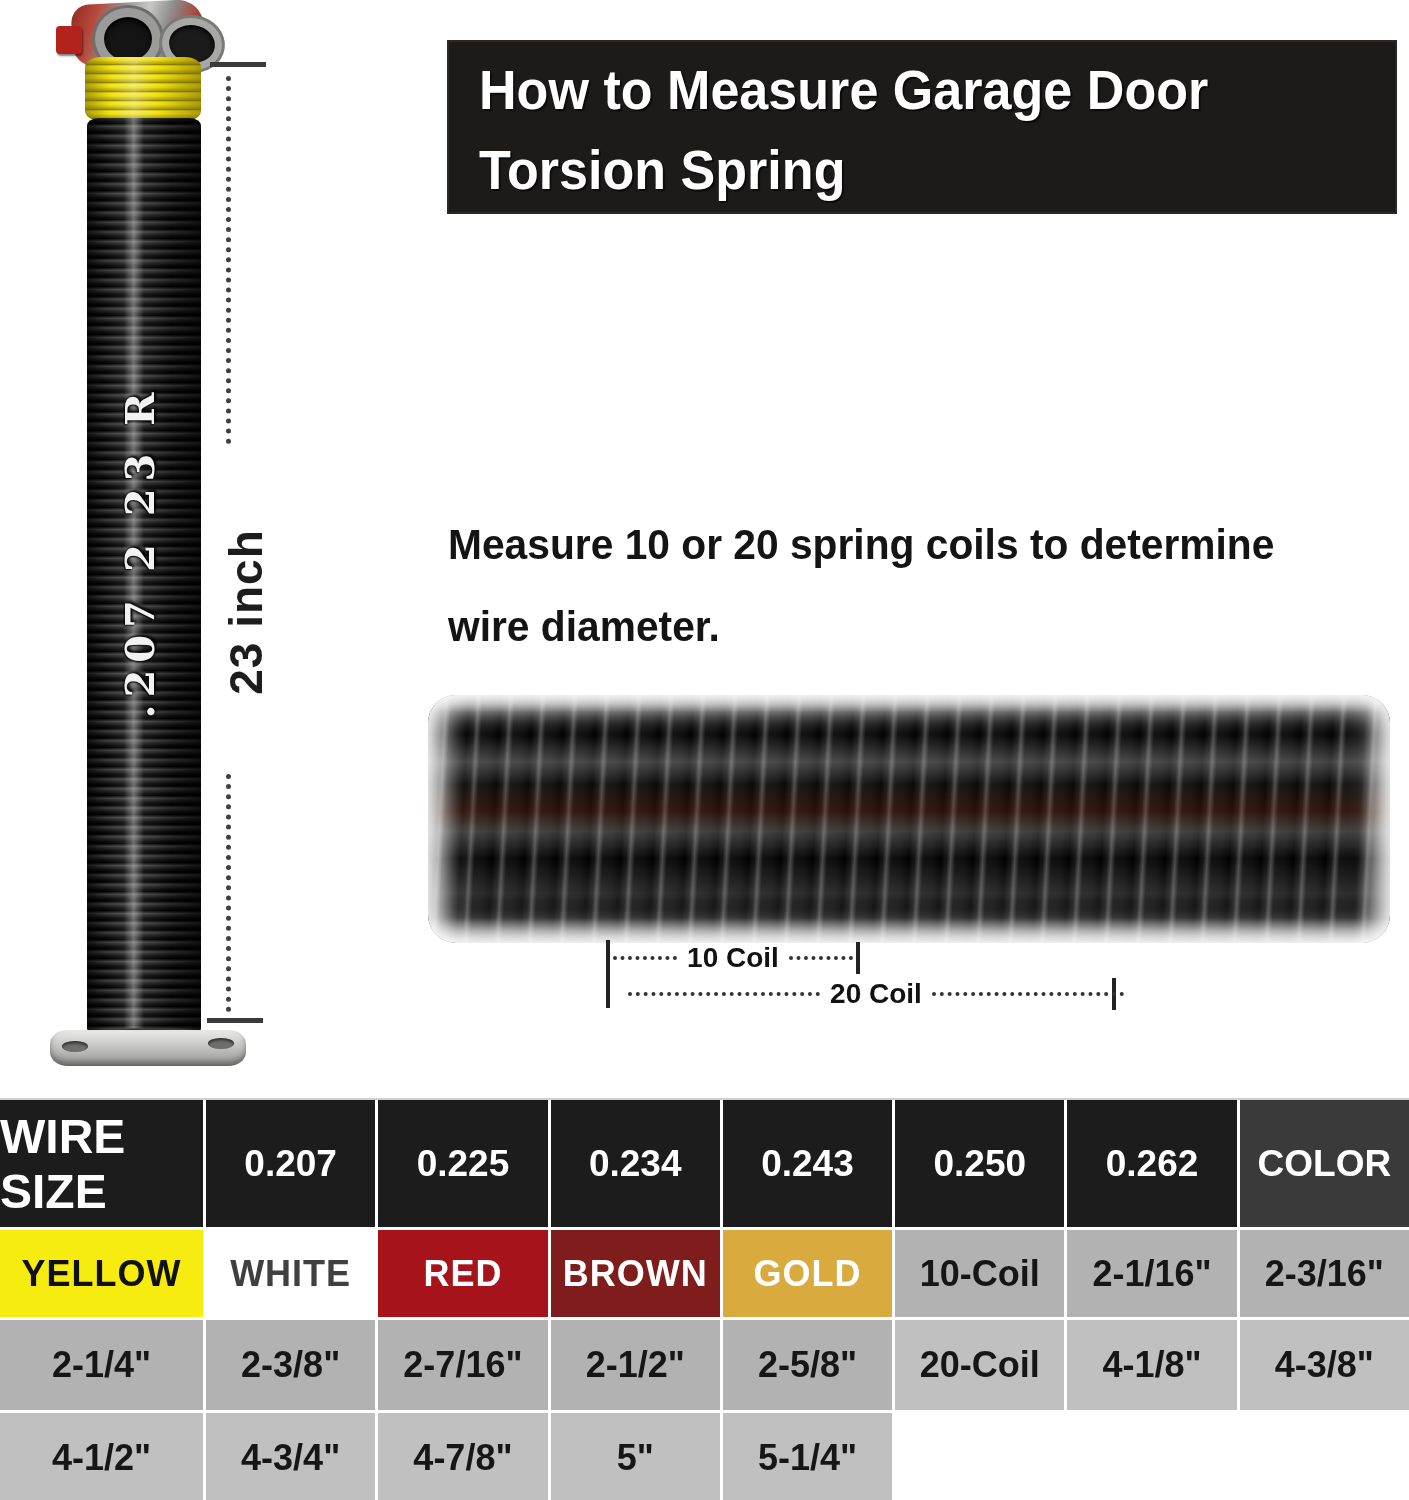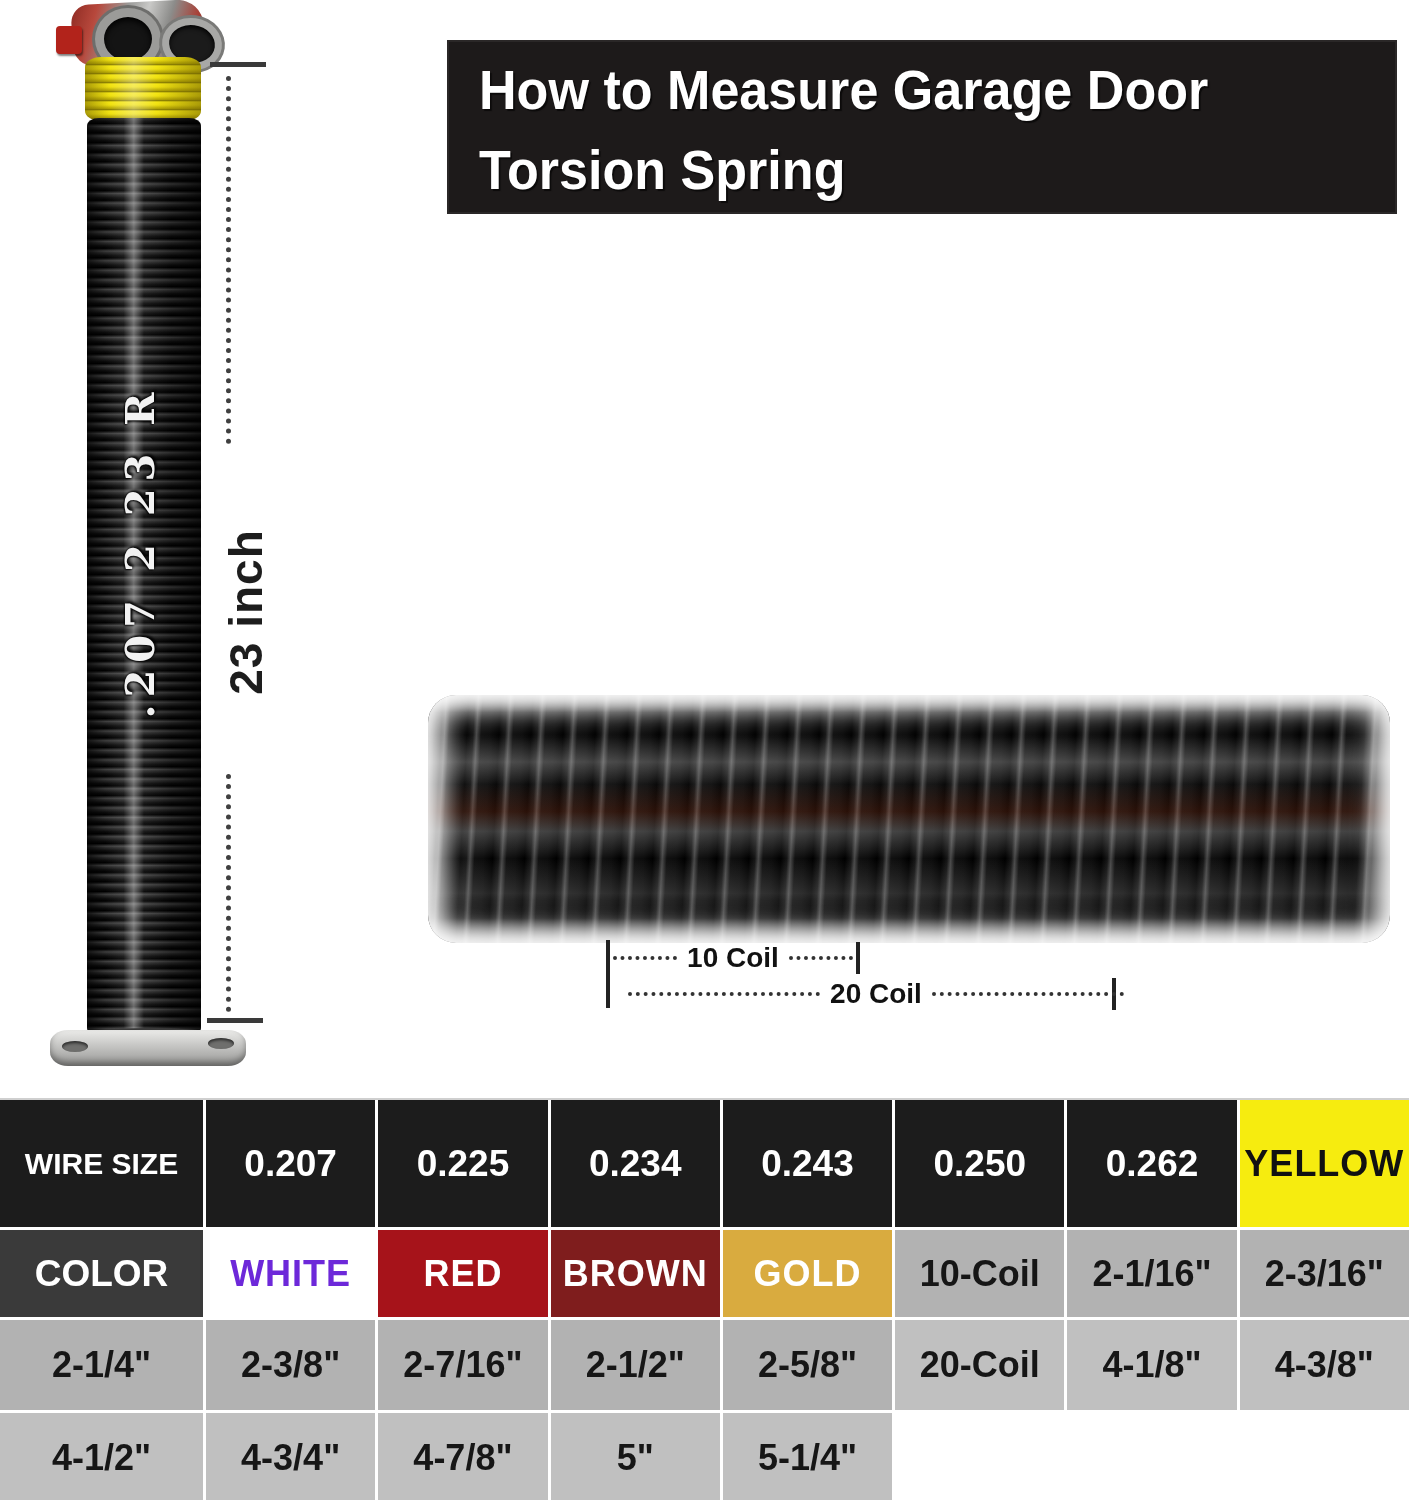--- a/index.html
+++ b/index.html
@@ -80,21 +80,21 @@
   .measure-row .mlabel{font-size:28px;font-weight:bold;color:#111;padding:0 10px;white-space:nowrap;}
   .row10{left:7px;top:4px;width:240px;height:32px;}
   .row20{left:22px;top:40px;width:496px;height:32px;}
 
   
   .spec-table{position:absolute;left:0;top:1098px;width:1409px;display:grid;
         grid-template-columns:203px repeat(7,1fr);grid-template-rows:127px 87px 90px 89px;
         gap:3px;background:#fff;border-top:2px solid #cfcfcf;box-sizing:border-box;}
   .cell{display:flex;align-items:center;justify-content:center;font-weight:bold;}
   .cell.th{background:#1c1c1c;color:#fff;font-size:37px;}
-  .cell.th.rowlabel{font-size:30px;}
+  .cell.th.rowlabel{font-size:48px;}
   .cell.color-label{background:#3a3a3a;color:#fff;font-size:37px;}
   .cell.color-cell{font-size:36px;letter-spacing:1px;}
   .cell.gray-a{background:#b2b2b2;color:#161616;font-size:36px;}
   .cell.gray-b{background:#c0c0c0;color:#161616;font-size:36px;}
 </style>
 </head>
 <body>
 
 <div class="canvas">
 
@@ -116,20 +116,24 @@
     <div class="length-label">23 inch</div>
     <div class="dot-seg lower"></div>
     <div class="cap-bottom"></div>
   </div>
 
   <div class="banner">
     <div class="banner-line first">How to Measure Garage Door</div>
     <div class="banner-line">Torsion Spring</div>
   </div>
 
+  <div class="para para2">
+    <div class="pline">Measure 10 or 20 spring coils to determine</div>
+    <div class="pline">wire diameter.</div>
+  </div>
 
   <div class="coil-photo"></div>
 
   <div class="coil-measure">
     <div class="tick left-tall"></div>
     <div class="tick r10"></div>
     <div class="tick r20"></div>
     <div class="measure-row row10">
       <div class="dots"></div>
       <div class="mlabel">10 Coil</div>
@@ -145,23 +149,23 @@
   <div class="spec-table">
 
     <div class="cell th rowlabel">WIRE SIZE</div>
     <div class="cell th">0.207</div>
     <div class="cell th">0.225</div>
     <div class="cell th">0.234</div>
     <div class="cell th">0.243</div>
     <div class="cell th">0.250</div>
     <div class="cell th">0.262</div>
 
+    <div class="cell color-label">COLOR</div>
     <div class="cell color-cell" style="background: rgb(246, 236, 15); color: rgb(17, 17, 17);">YELLOW</div>
-    <div class="cell color-label">COLOR</div>
-    <div class="cell color-cell" style="background: rgb(255, 255, 255); color: #6d28d9;">WHITE</div>
+    <div class="cell color-cell" style="background: rgb(255, 255, 255); color: #404040;">WHITE</div>
     <div class="cell color-cell" style="background: rgb(166, 19, 26); color: rgb(255, 255, 255);">RED</div>
     <div class="cell color-cell" style="background: #7f1d1d; color: rgb(255, 255, 255);">BROWN</div>
     <div class="cell color-cell" style="background: rgb(217, 171, 63); color: rgb(255, 255, 255);">GOLD</div>
 
     <div class="cell gray-a">10-Coil</div>
     <div class="cell gray-a">2-1/16"</div>
     <div class="cell gray-a">2-3/16"</div>
     <div class="cell gray-a">2-1/4"</div>
     <div class="cell gray-a">2-3/8"</div>
     <div class="cell gray-a">2-7/16"</div>

